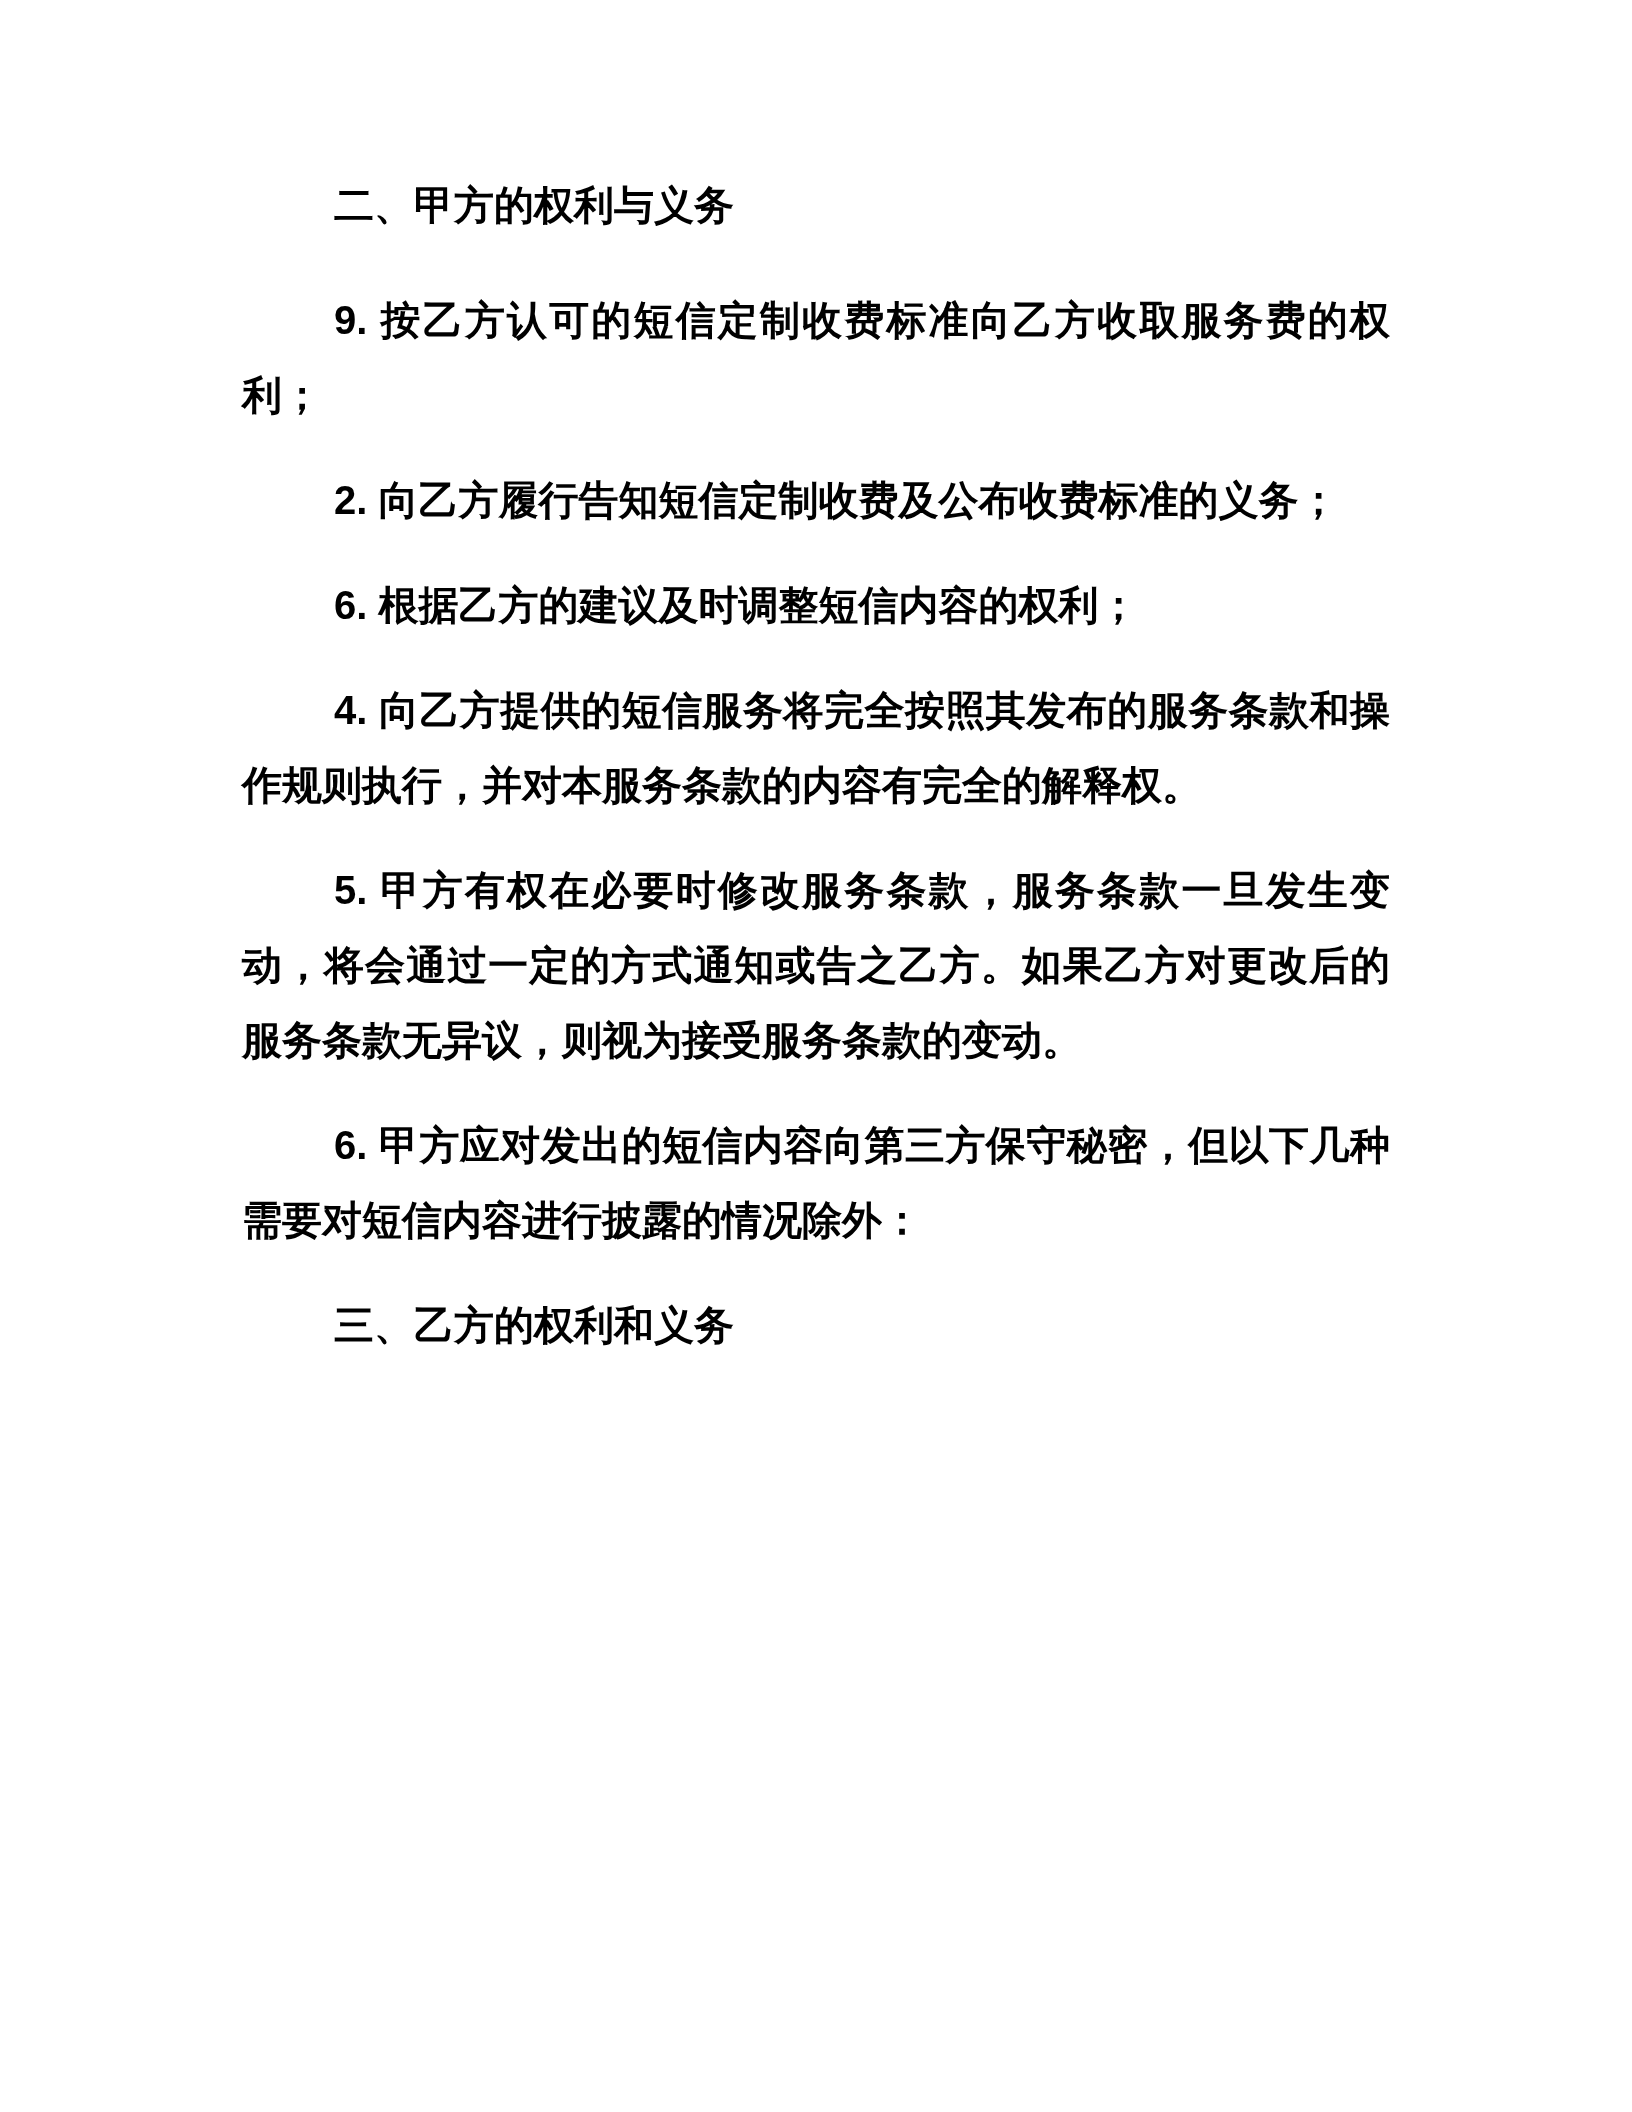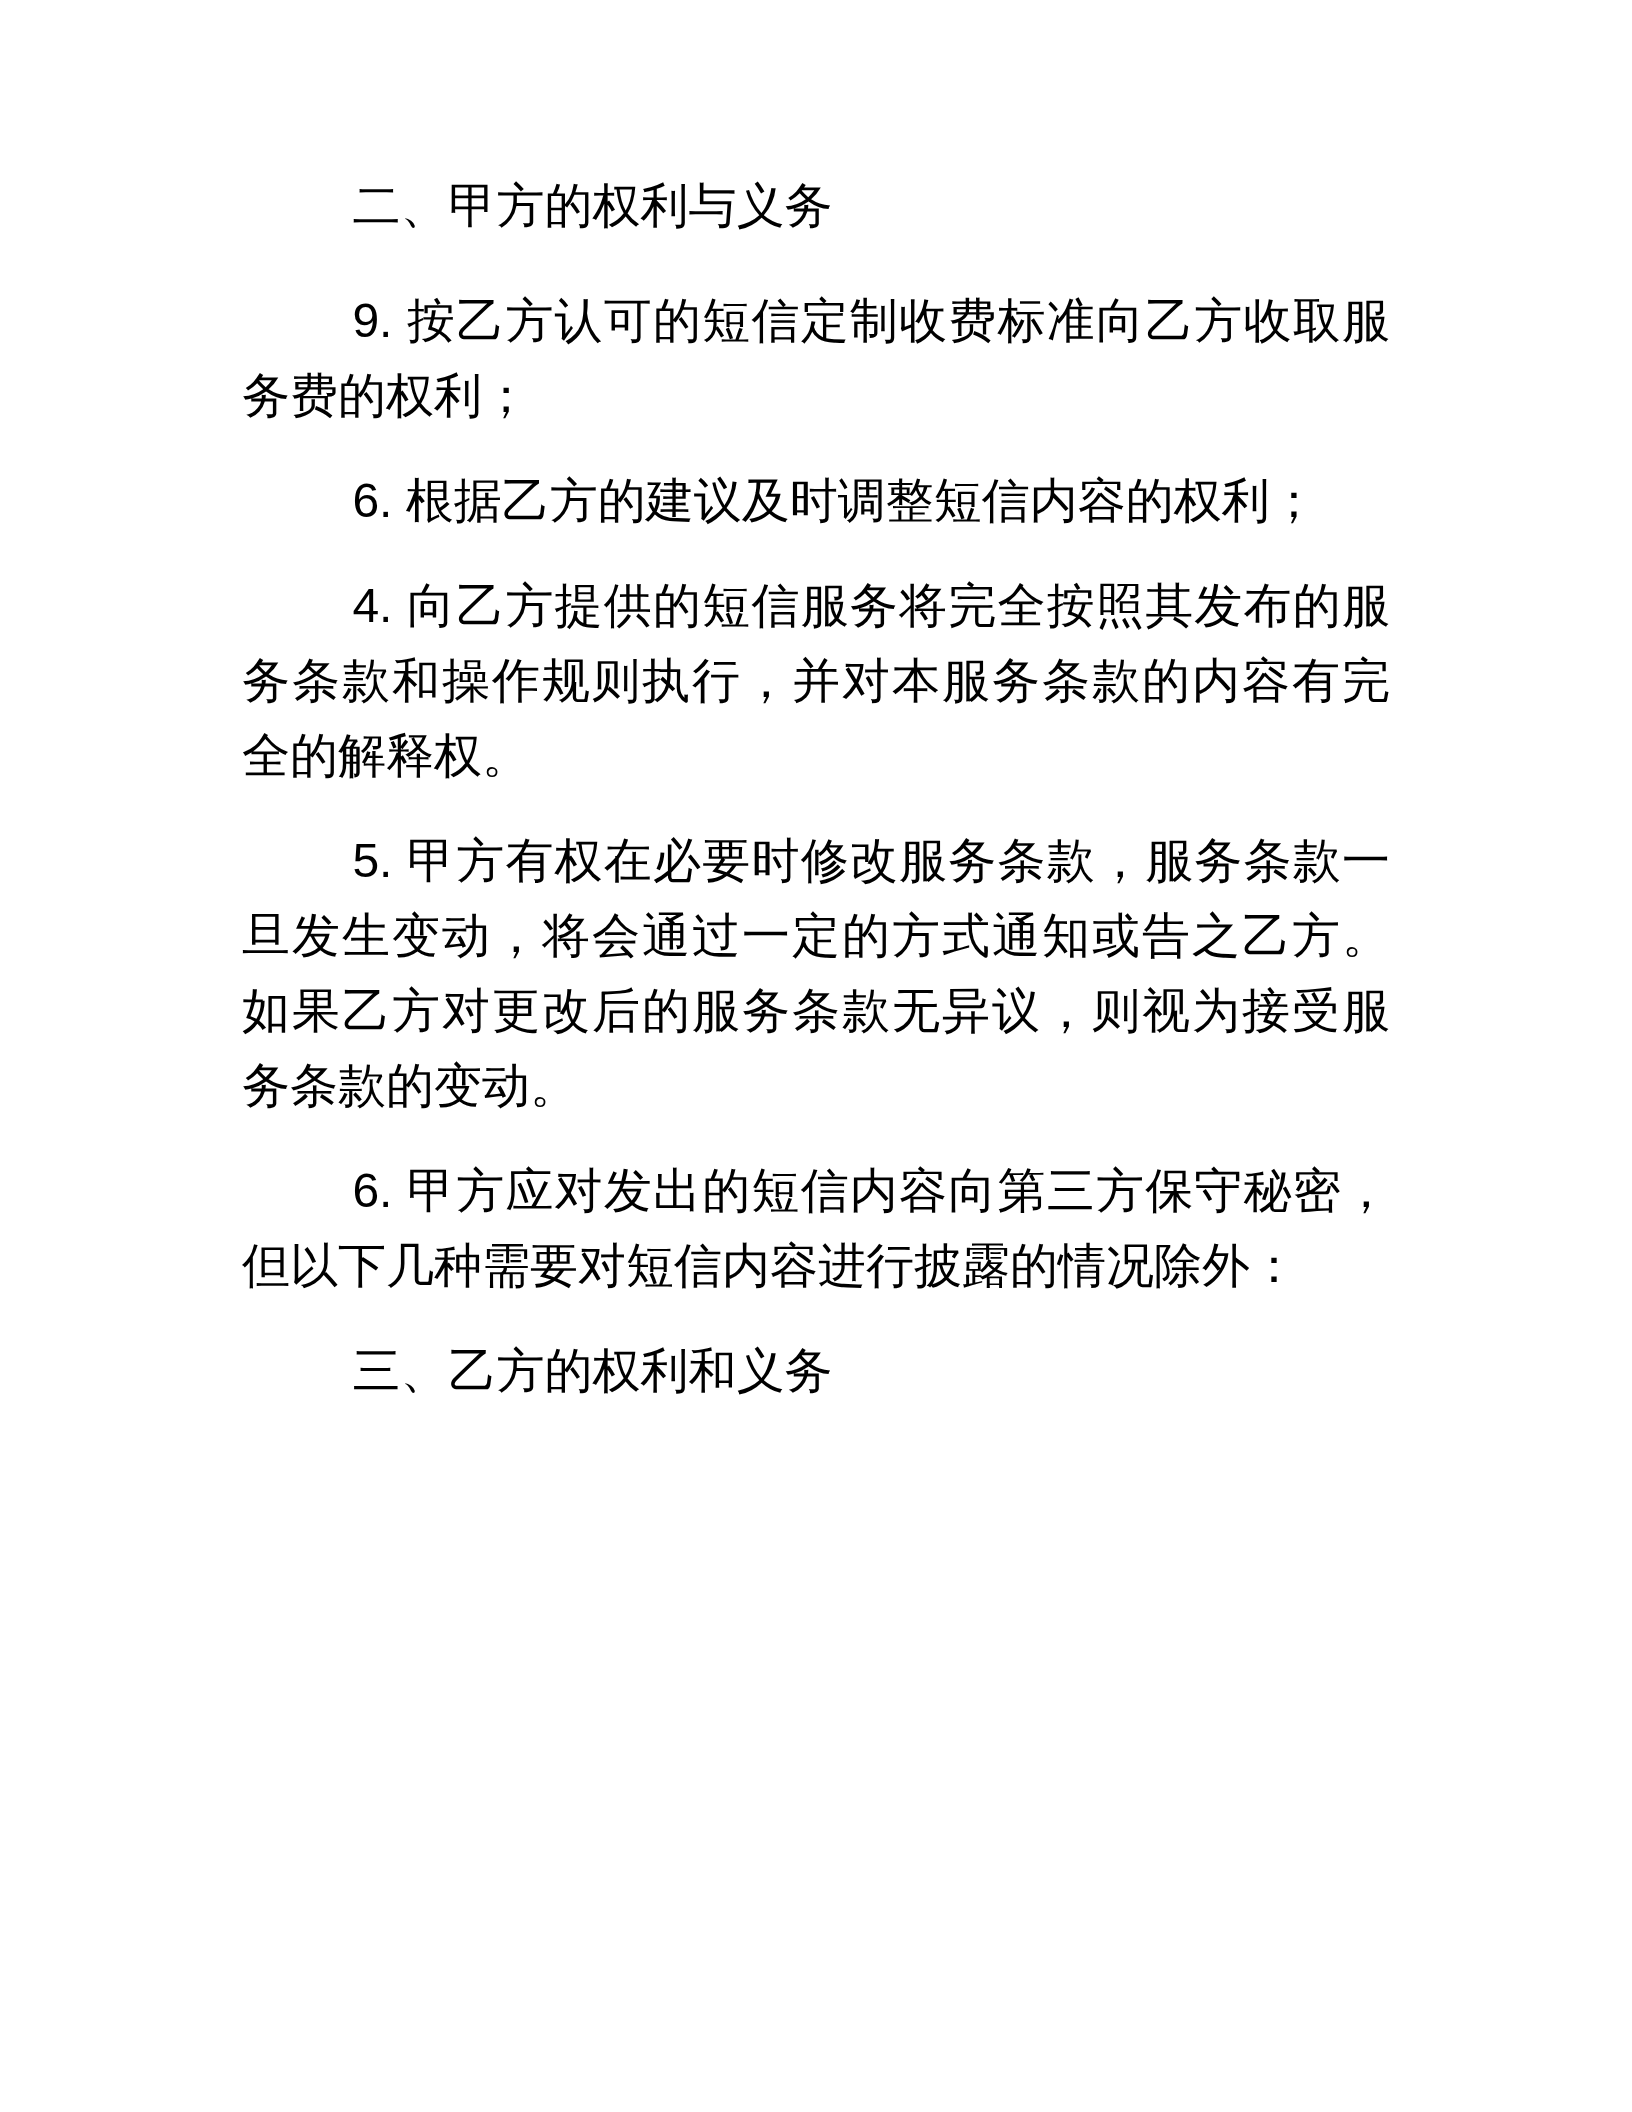--- a/index.html
+++ b/index.html
@@ -16,40 +16,41 @@
     box-sizing: border-box;
     width: 1632px;
     height: 2112px;
     background: #ffffff;
     color: #000000;
     padding: 168px 242px 0 242px;
     overflow: hidden;
   }
   .para {
     margin: 0 0 30px 0;
-    font-size: 48px;
+    font-size: 40px;
     line-height: 75px;
-    font-weight: 400;
+    font-weight: 700;
     text-align: justify;
     text-indent: 2.3em;
     word-break: break-all;
   }
   .para.heading {
     margin-bottom: 40px;
     text-align: left;
   }
 </style>
 </head>
 <body>
 
 <div class="page">
 
   <p class="para heading">二、甲方的权利与义务</p>
 
   <p class="para">9. 按乙方认可的短信定制收费标准向乙方收取服务费的权利；</p>
+  <p class="para">2. 向乙方履行告知短信定制收费及公布收费标准的义务；</p>
   <p class="para">6. 根据乙方的建议及时调整短信内容的权利；</p>
   <p class="para">4. 向乙方提供的短信服务将完全按照其发布的服务条款和操作规则执行，并对本服务条款的内容有完全的解释权。</p>
   <p class="para">5. 甲方有权在必要时修改服务条款，服务条款一旦发生变动，将会通过一定的方式通知或告之乙方。如果乙方对更改后的服务条款无异议，则视为接受服务条款的变动。</p>
   <p class="para">6. 甲方应对发出的短信内容向第三方保守秘密，但以下几种需要对短信内容进行披露的情况除外：</p>
 
 
   <p class="para heading">三、乙方的权利和义务</p>
 
 </div>
 

